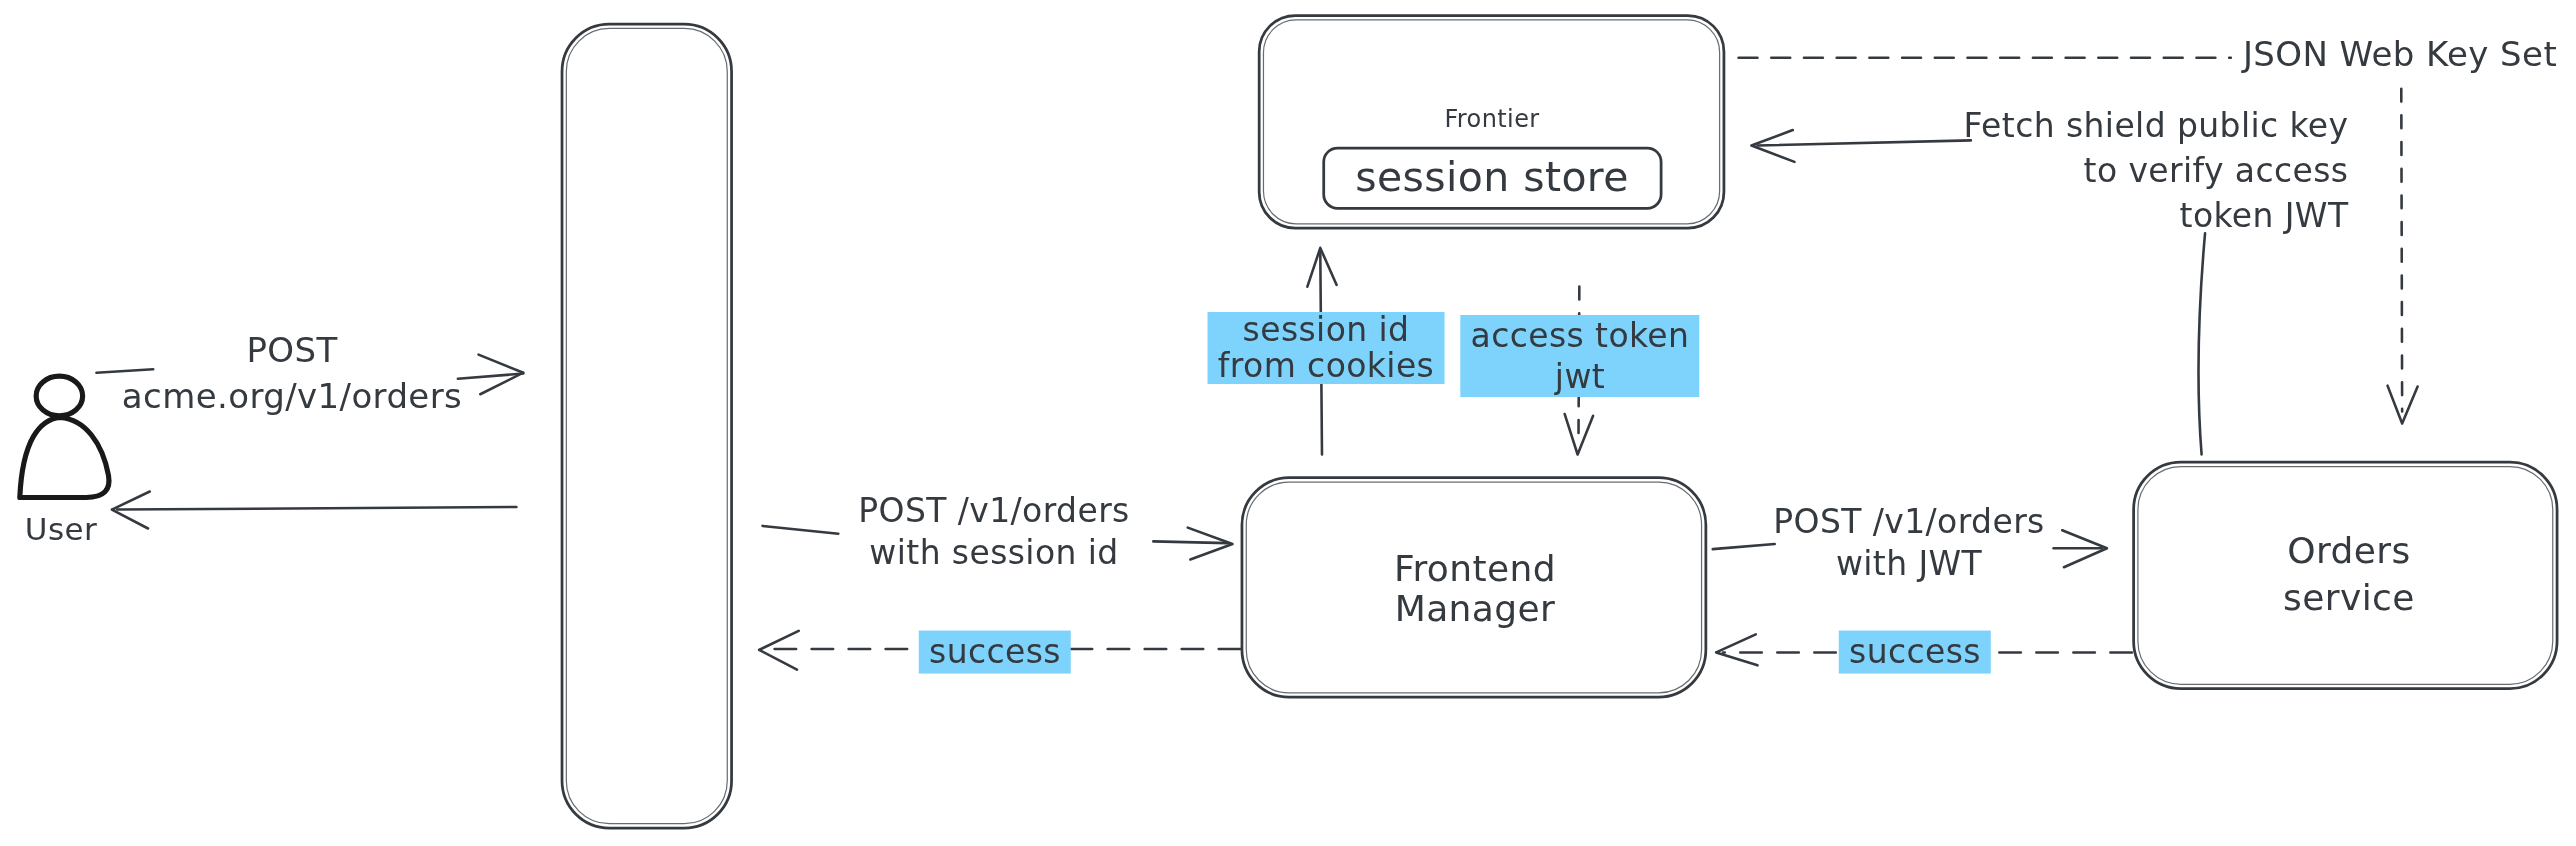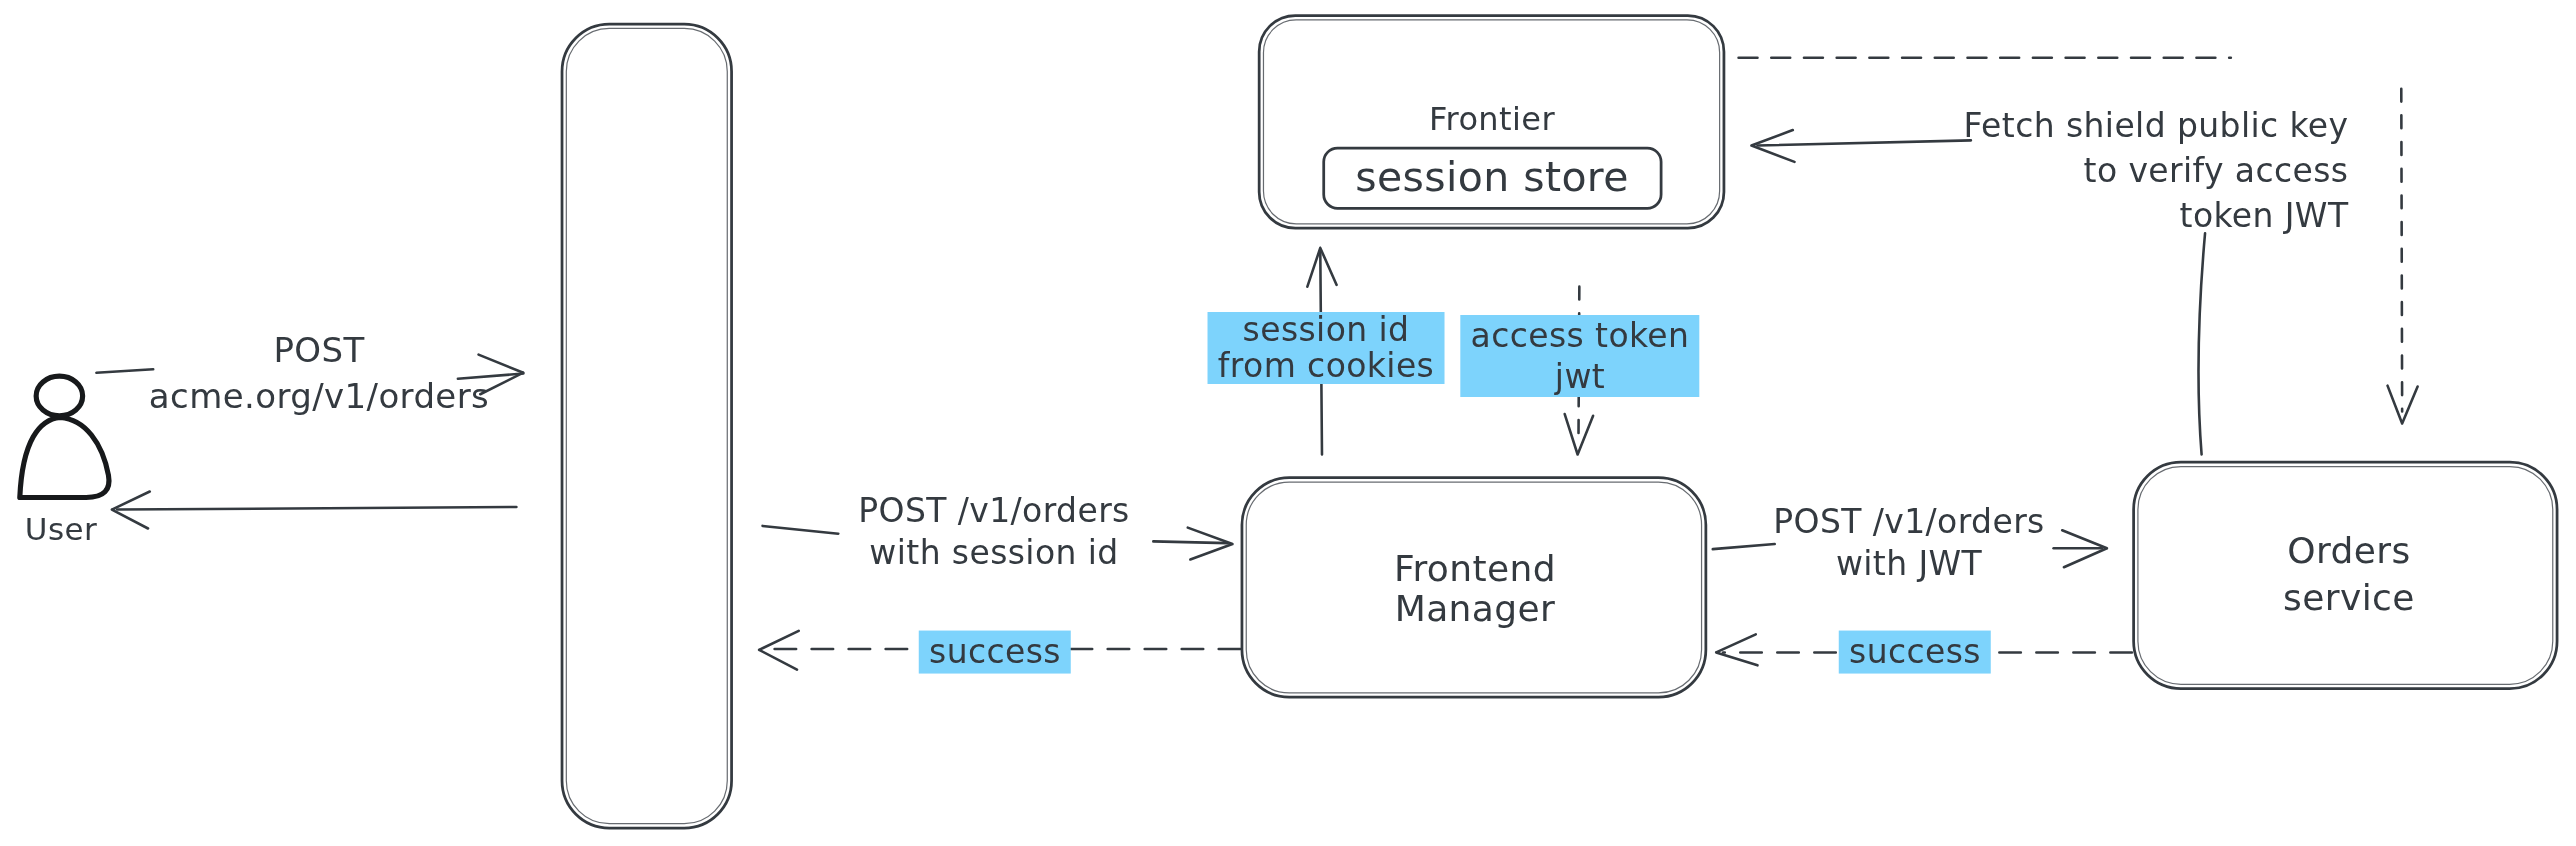--- a/index.html
+++ b/index.html
@@ -134,47 +134,48 @@
     </g>
 
     <g>
       <path class="s" d="M 2562 271 C 2555 350 2551 440 2558 528"></path>
     </g>
   </svg>
 
   <div class="lbl node-lbl" style="left:61px; top:529px; font-size:31px;">User</div>
 
 
-  <div class="lbl node-lbl" style="left:1492px; top:120px; font-size:32px;">Frontier</div>
+  <div class="lbl node-lbl" style="left:1492px; top:120px; font-size:24px;">Frontier</div>
 
   <div class="lbl node-lbl" style="left:1492px; top:178px; font-size:41px;">session store</div>
 
   <div class="lbl node-lbl" style="left:1475px; top:589px; line-height:40px;">Frontend
 Manager</div>
 
   <div class="lbl node-lbl" style="left:2349px; top:575px;">Orders service</div>
 
-  <div class="lbl edge-lbl" style="left:292px; top:373px; font-size:34px; line-height:46px;margin-left:27px;">POST
+  <div class="lbl edge-lbl" style="left:292px; top:373px; font-size:34px; line-height:46px;">POST
 acme.org/v1/orders</div>
 
   <div class="lbl edge-lbl" style="left:994px; top:532px; line-height:42px;">POST /v1/orders
 with session id</div>
 
   <div class="lbl edge-lbl bg" style="left:995px; top:652px;">success</div>
 
   <div class="lbl edge-lbl bg" style="left:1326px; top:348px; line-height:36px;">session id
 from cookies</div>
 
   <div class="lbl edge-lbl bg" style="left:1580px; top:356px; line-height:41px;">access token
 jwt</div>
 
   <div class="lbl edge-lbl" style="left:1909px; top:543px; line-height:42px;">POST /v1/orders
 with JWT</div>
 
   <div class="lbl edge-lbl bg" style="left:1915px; top:652px;">success</div>
 
+  <div class="lbl edge-lbl" style="left:2400px; top:54px; font-size:34px; white-space:nowrap;">JSON Web Key Set</div>
 
   <div class="lbl edge-lbl" style="left:2156px; top:170px; line-height:45px;text-align:right;">Fetch shield public key
 to verify access
 token JWT</div>
 
 </div>
 
 
 </body></html>

